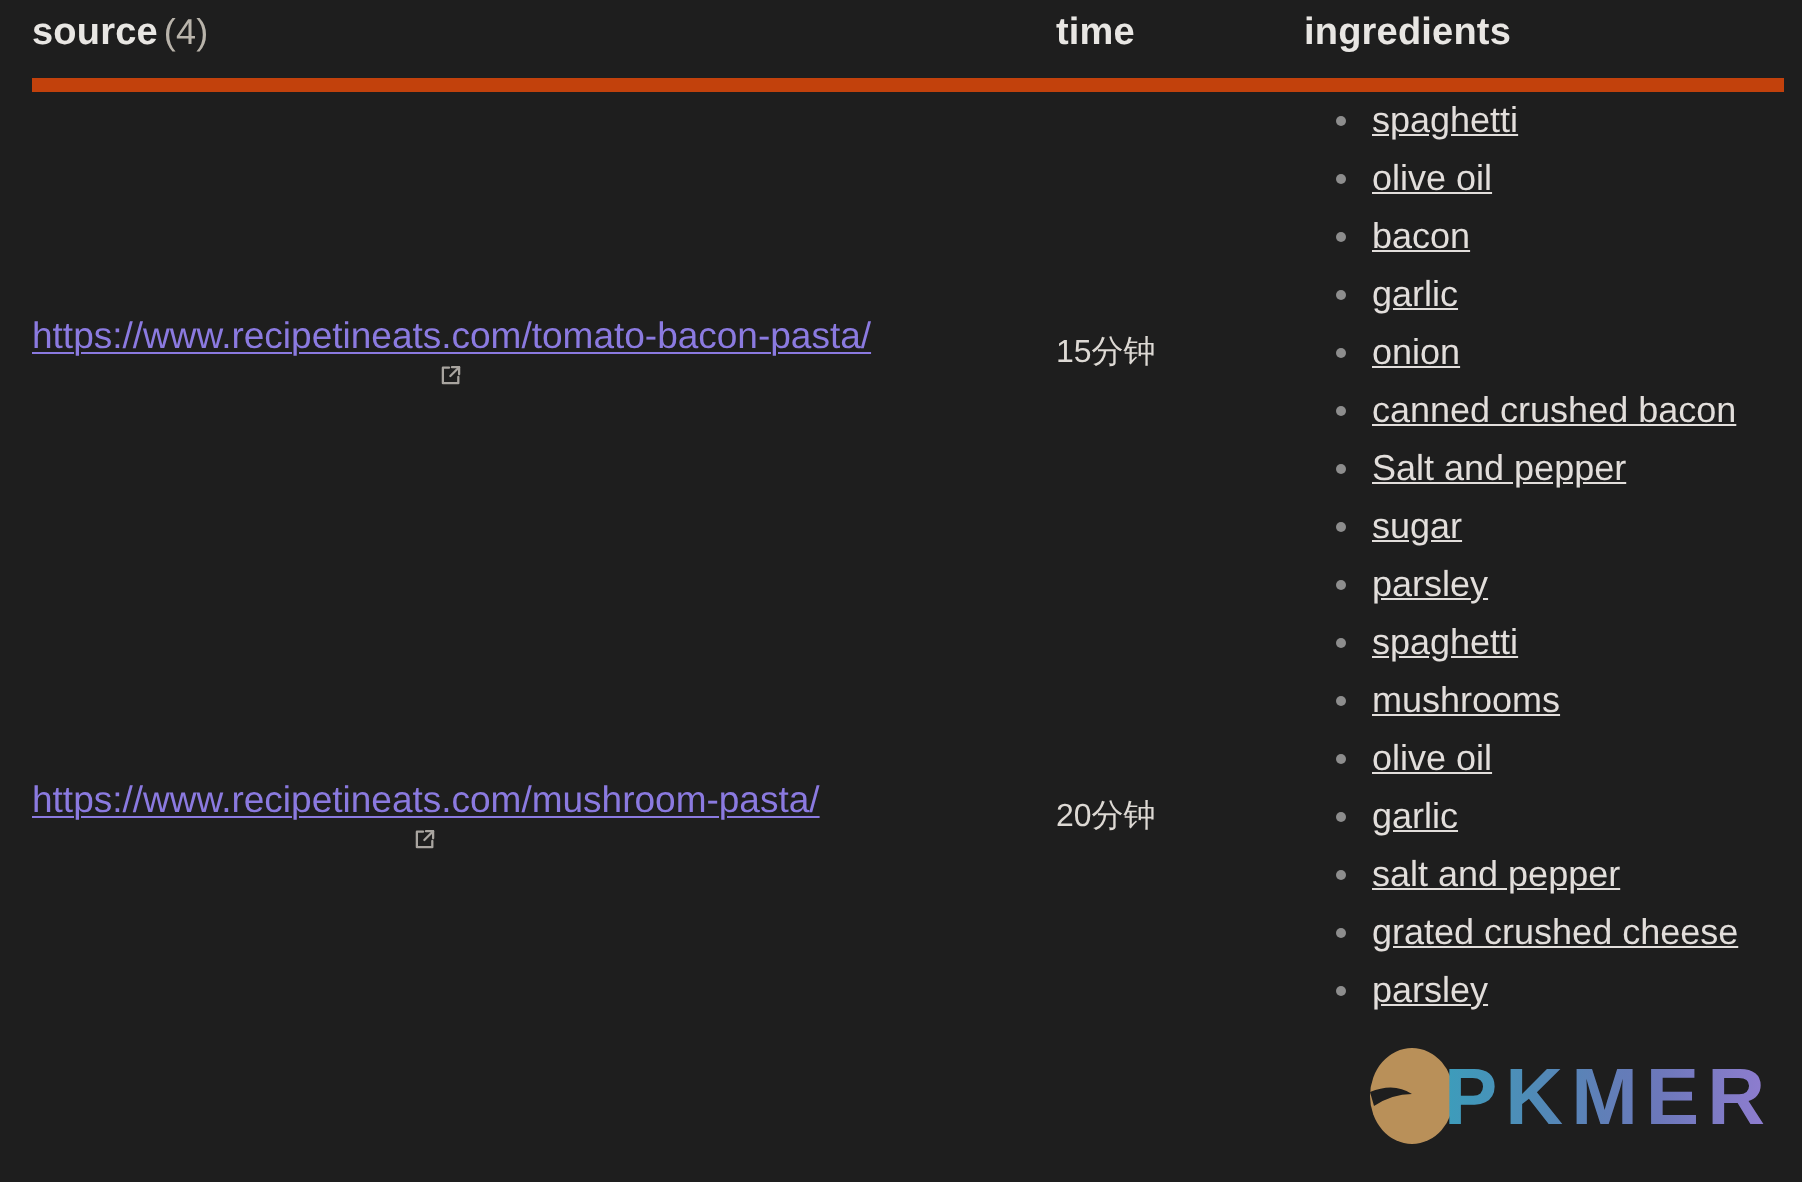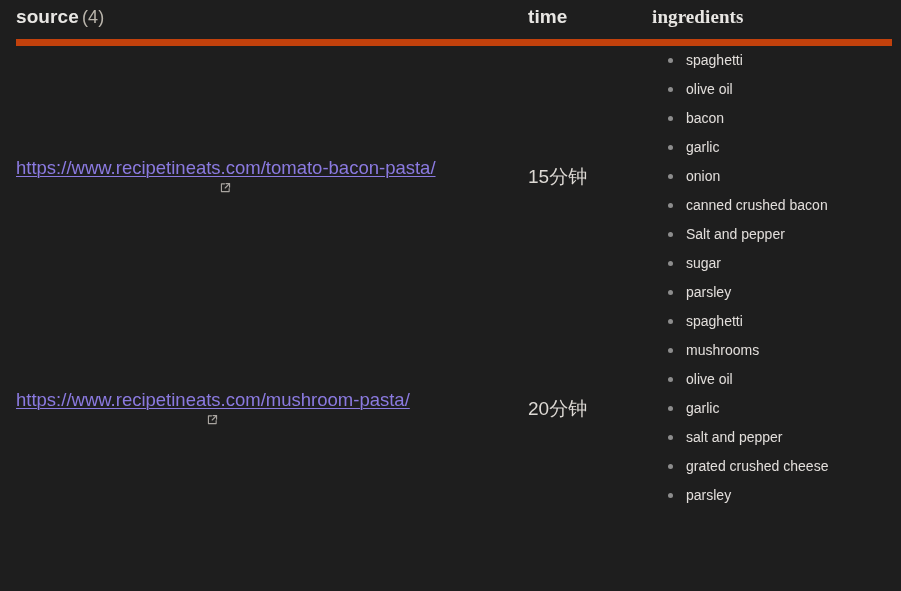--- a/index.html
+++ b/index.html
@@ -35,21 +35,21 @@
     font-weight: 700;
     color: #e8e6e3;
     padding: 6px 0 11px 0;
     border-bottom: 7px solid #c2410c;
     vertical-align: bottom;
     letter-spacing: 0.1px;
   }
 
   th.col-source { width: 512px; }
   th.col-time   { width: 124px; }
-  th.col-ingr   { width: 240px; font-family: Liberation Serif, serif; }
+  th.col-ingr   { width: 240px; }
 
   .count {
     font-weight: 400;
     color: #b9b4ab;
     font-size: 18px;
     margin-left: 3px;
   }
 
   table.recipes tbody td {
     vertical-align: middle;
@@ -84,43 +84,44 @@
     width: 13px;
     height: 13px;
     line-height: 0;
     flex: none;
     position: relative;
     top: -3px;
   }
   .ext-icon svg { display: block; }
 
   td.cell-time {
-    font-size: 19px;
+    font-size: 16px;
     color: #ddd9d4;
     white-space: nowrap;
     padding-left: 2px;
   }
 
   td.cell-ingredients {
     padding: 0;
   }
 
   ul.ingr-list {
     list-style: none;
     margin: 0;
     padding: 0 0 0 34px;
   }
 
   ul.ingr-list li {
     position: relative;
-    font-size: 14px;
+    font-size: 18px;
     line-height: 29px;
     color: #e2dedb;
     padding: 0;
     margin: 0;
+    text-decoration: underline;
   }
 
   ul.ingr-list li::before {
     content: "";
     position: absolute;
     left: -18px;
     top: 12px;
     width: 5px;
     height: 5px;
     border-radius: 50%;
@@ -217,14 +218,31 @@
             <li>salt and pepper</li>
             <li>grated crushed cheese</li>
             <li>parsley</li>
           </ul>
         </td>
       </tr>
 
     </tbody>
   </table>
 
+  <div class="watermark">
+    <svg width="215" height="58" viewBox="0 0 215 58">
+      <defs>
+        <linearGradient id="pkmerGrad" x1="0" y1="0" x2="1" y2="0">
+          <stop offset="0%" stop-color="#3fa8c9"></stop>
+          <stop offset="35%" stop-color="#5b8fc4"></stop>
+          <stop offset="65%" stop-color="#7380c8"></stop>
+          <stop offset="100%" stop-color="#9b86e0"></stop>
+        </linearGradient>
+      </defs>
+      <g>
+        <ellipse cx="26" cy="30" rx="21" ry="24" fill="#c79a5e"></ellipse>
+        <path d="M5 28 Q17 23 26 29 Q16 29 7 35 Z" fill="#1e1e1e"></path>
+      </g>
+      <text x="42" y="44" font-family="'Liberation Sans', sans-serif" font-size="40" font-weight="700" letter-spacing="4" fill="url(#pkmerGrad)">PKMER</text>
+    </svg>
+  </div>
 
 </div>
 
 </body></html>

